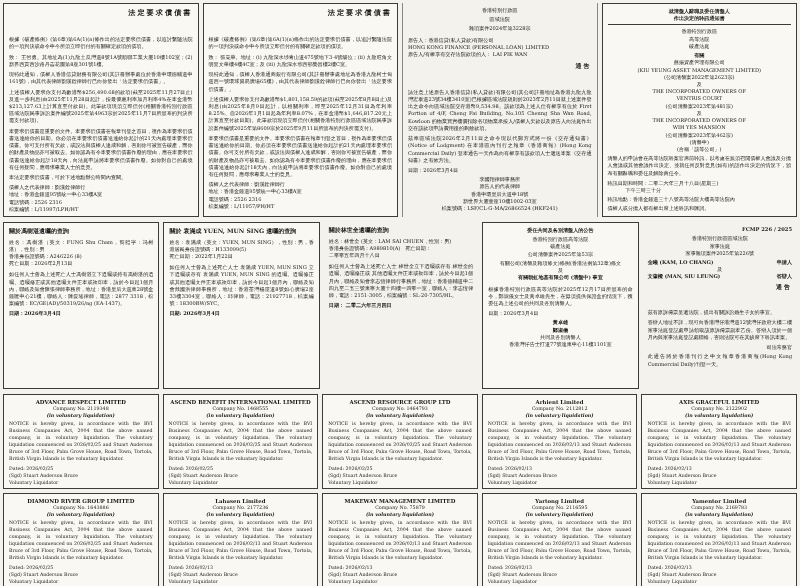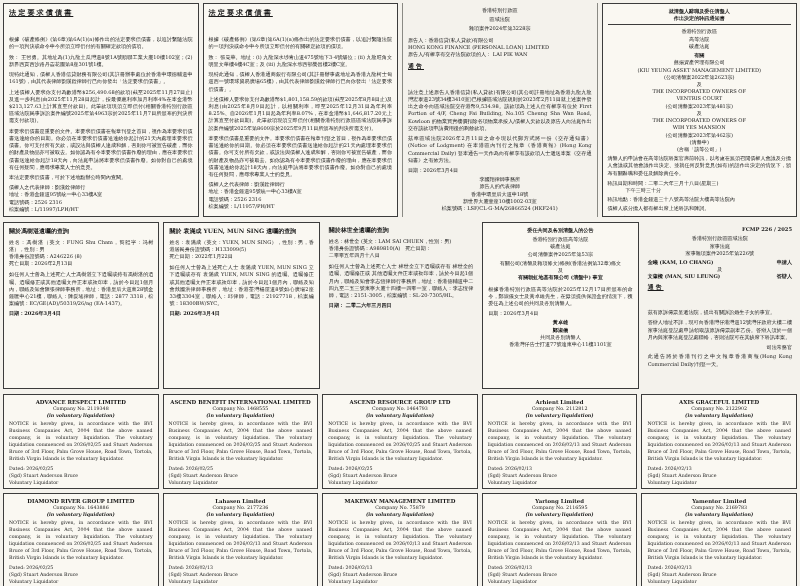--- a/index.html
+++ b/index.html
@@ -9,21 +9,21 @@
   .row { display:flex; gap:4px; }
   .row1 { height:214px; margin-bottom:5px; }
   .row2 { height:167px; margin-bottom:5px; }
   .row3 { height:95px; margin-bottom:4px; }
   .row4 { height:95px; }
   .box { flex:1; background:#faf8f2; border:1px solid #3c3c3c; padding:4px 5px; overflow:hidden; }
   .box.noborder { border:none; background:transparent; }
   .box.sepline { border:none; border-left:1px solid #8a8a84; border-right:1px solid #8a8a84; background:transparent; }
   .cn { font-size:5.1px; line-height:1.42; text-align:justify; }
   .cn p { margin-bottom:3px; }
-  .cn-title { font-size:7.2px; font-weight:bold; text-align:left; letter-spacing:2px; margin-bottom:18px;text-decoration:underline; }
+  .cn-title { font-size:7.2px; font-weight:bold; text-align:right; letter-spacing:2px; margin-bottom:18px; }
   .cn-title2 { font-size:6px; font-weight:bold; text-align:left; margin-bottom:3px; }
   .center { text-align:center; }
   .right { text-align:right; }
   .bold { font-weight:bold; }
   .mb1 { margin-bottom:2px; }
   .mb2 { margin-bottom:4px; }
   .en-name { font-size:5.4px; font-weight:bold; text-align:center; line-height:1.3; }
   .en-sub { font-size:4.8px; text-align:center; line-height:1.35; }
   .en-sub-i { font-size:4.8px; font-style:italic; font-weight:bold; text-align:center; margin-bottom:3px; }
   .en-body { font-size:4.7px; line-height:1.45; text-align:justify; margin-bottom:3px; }

